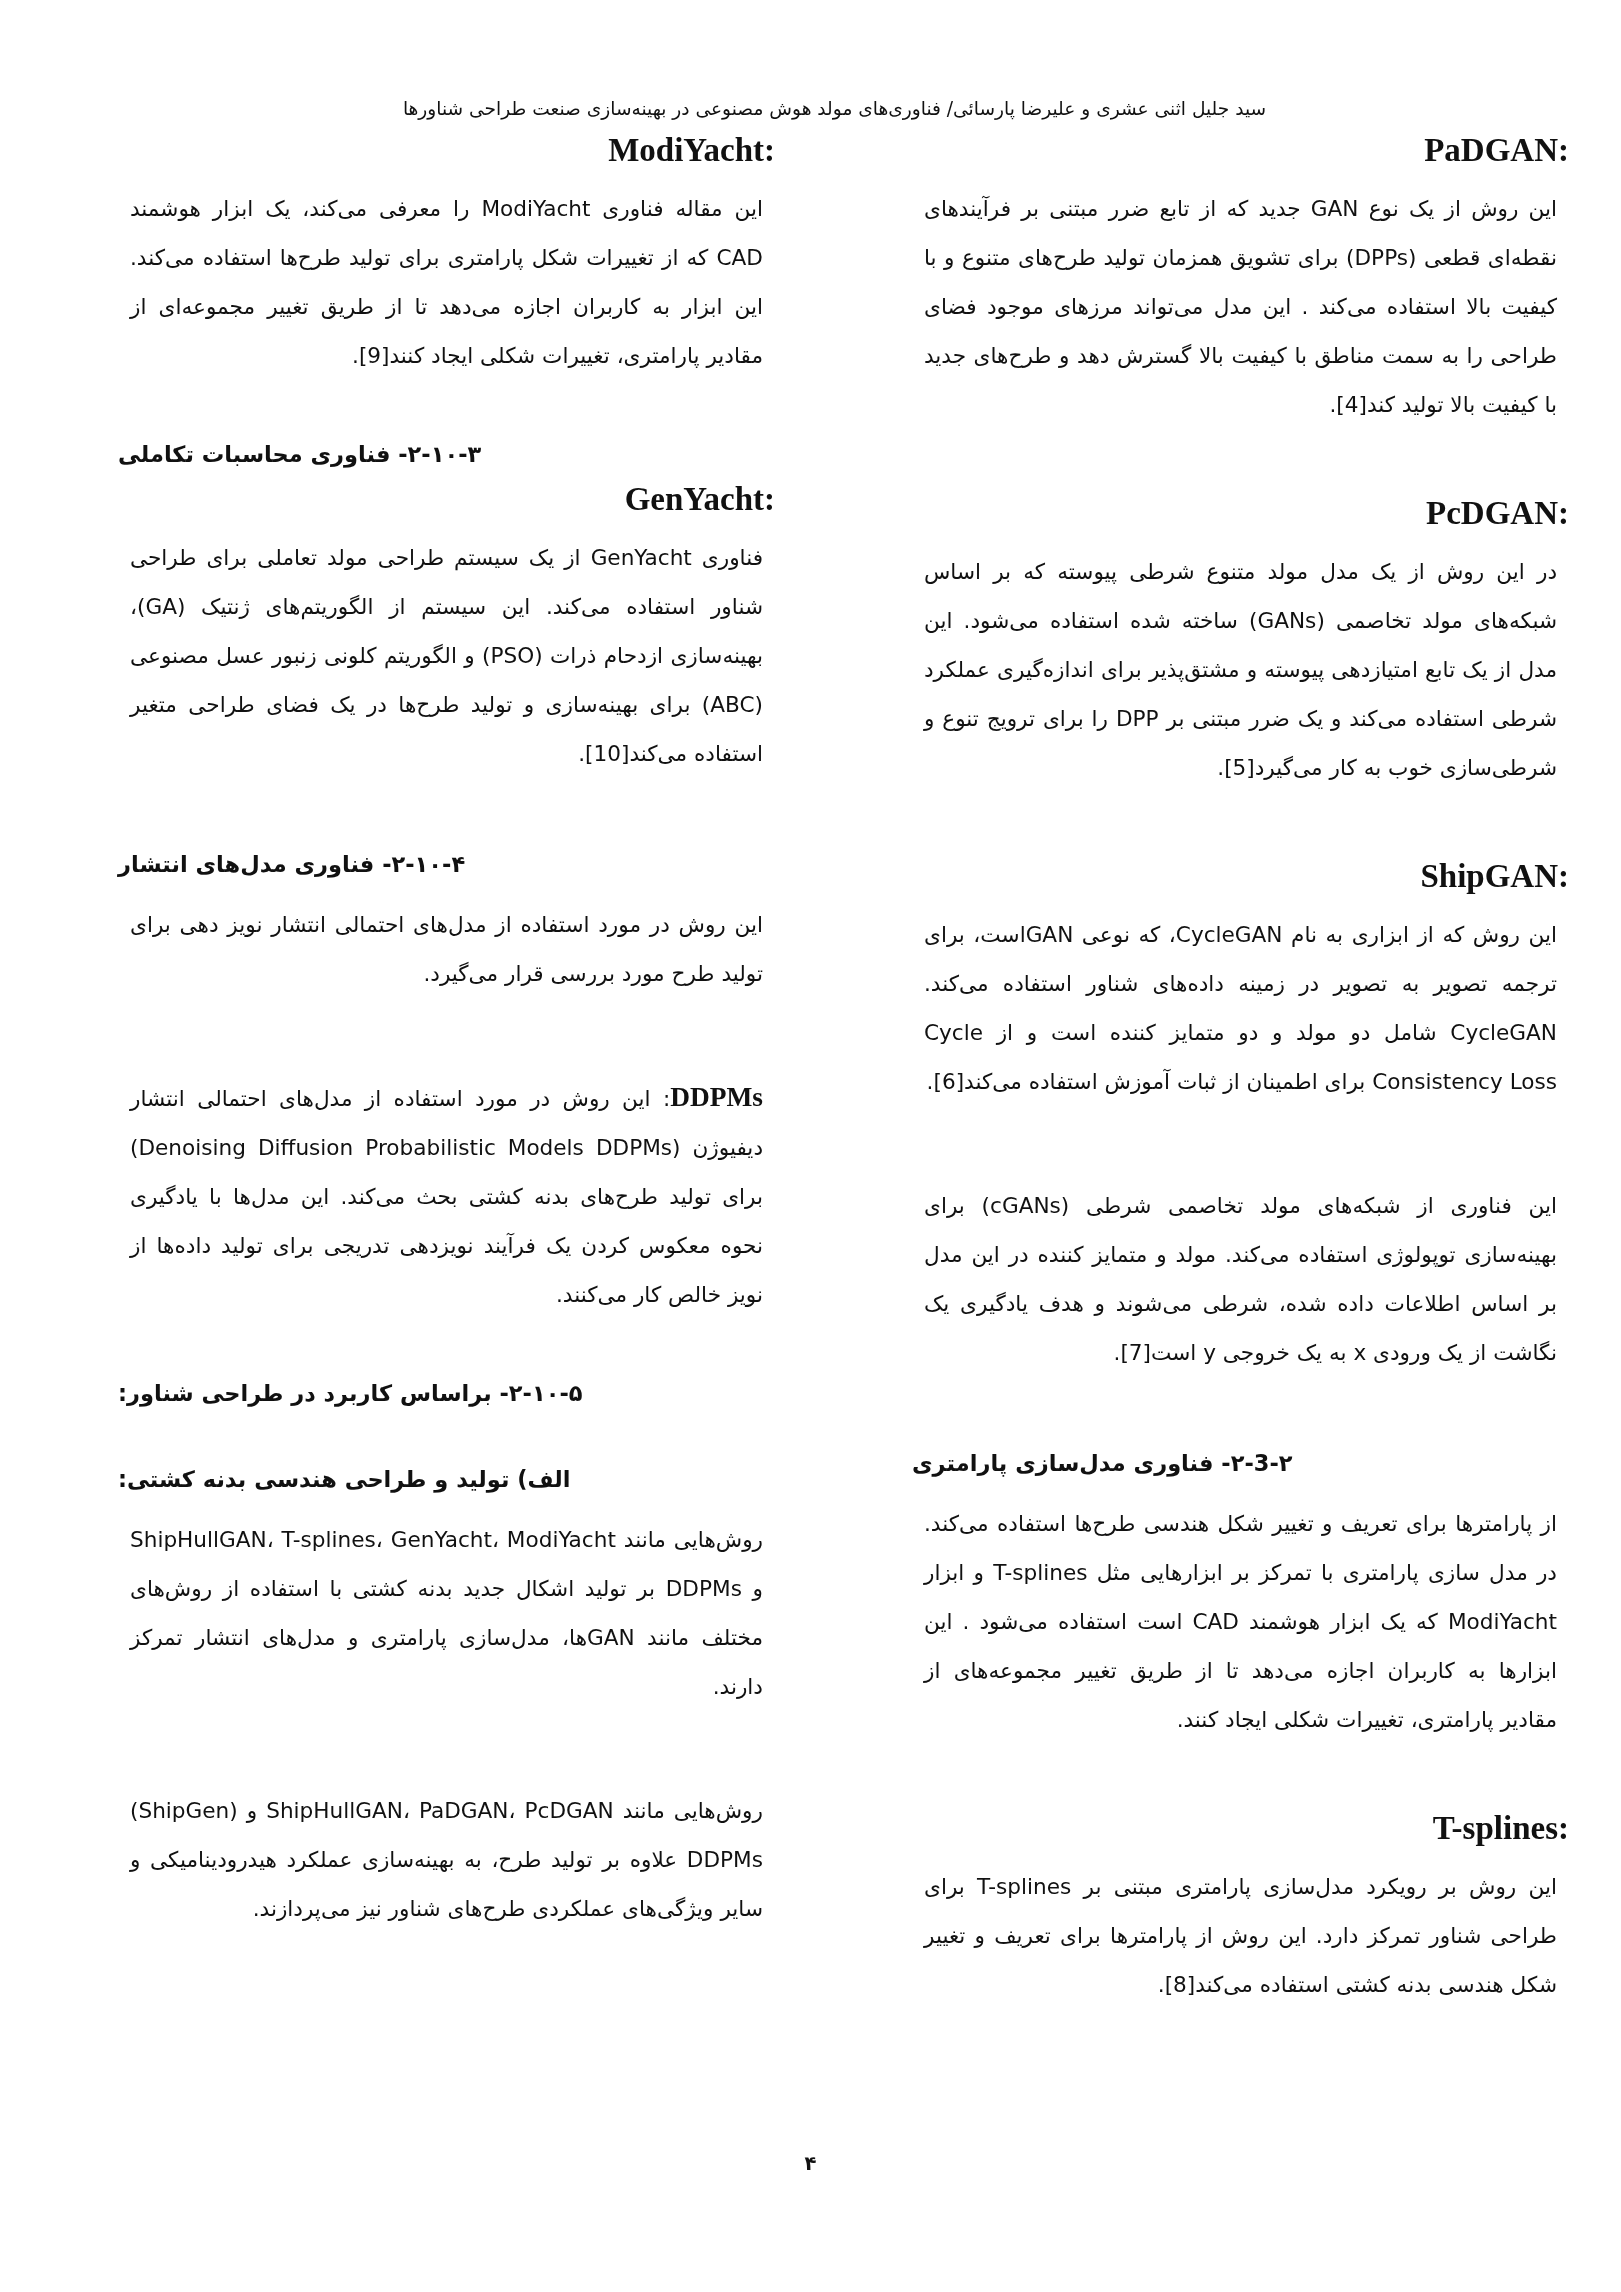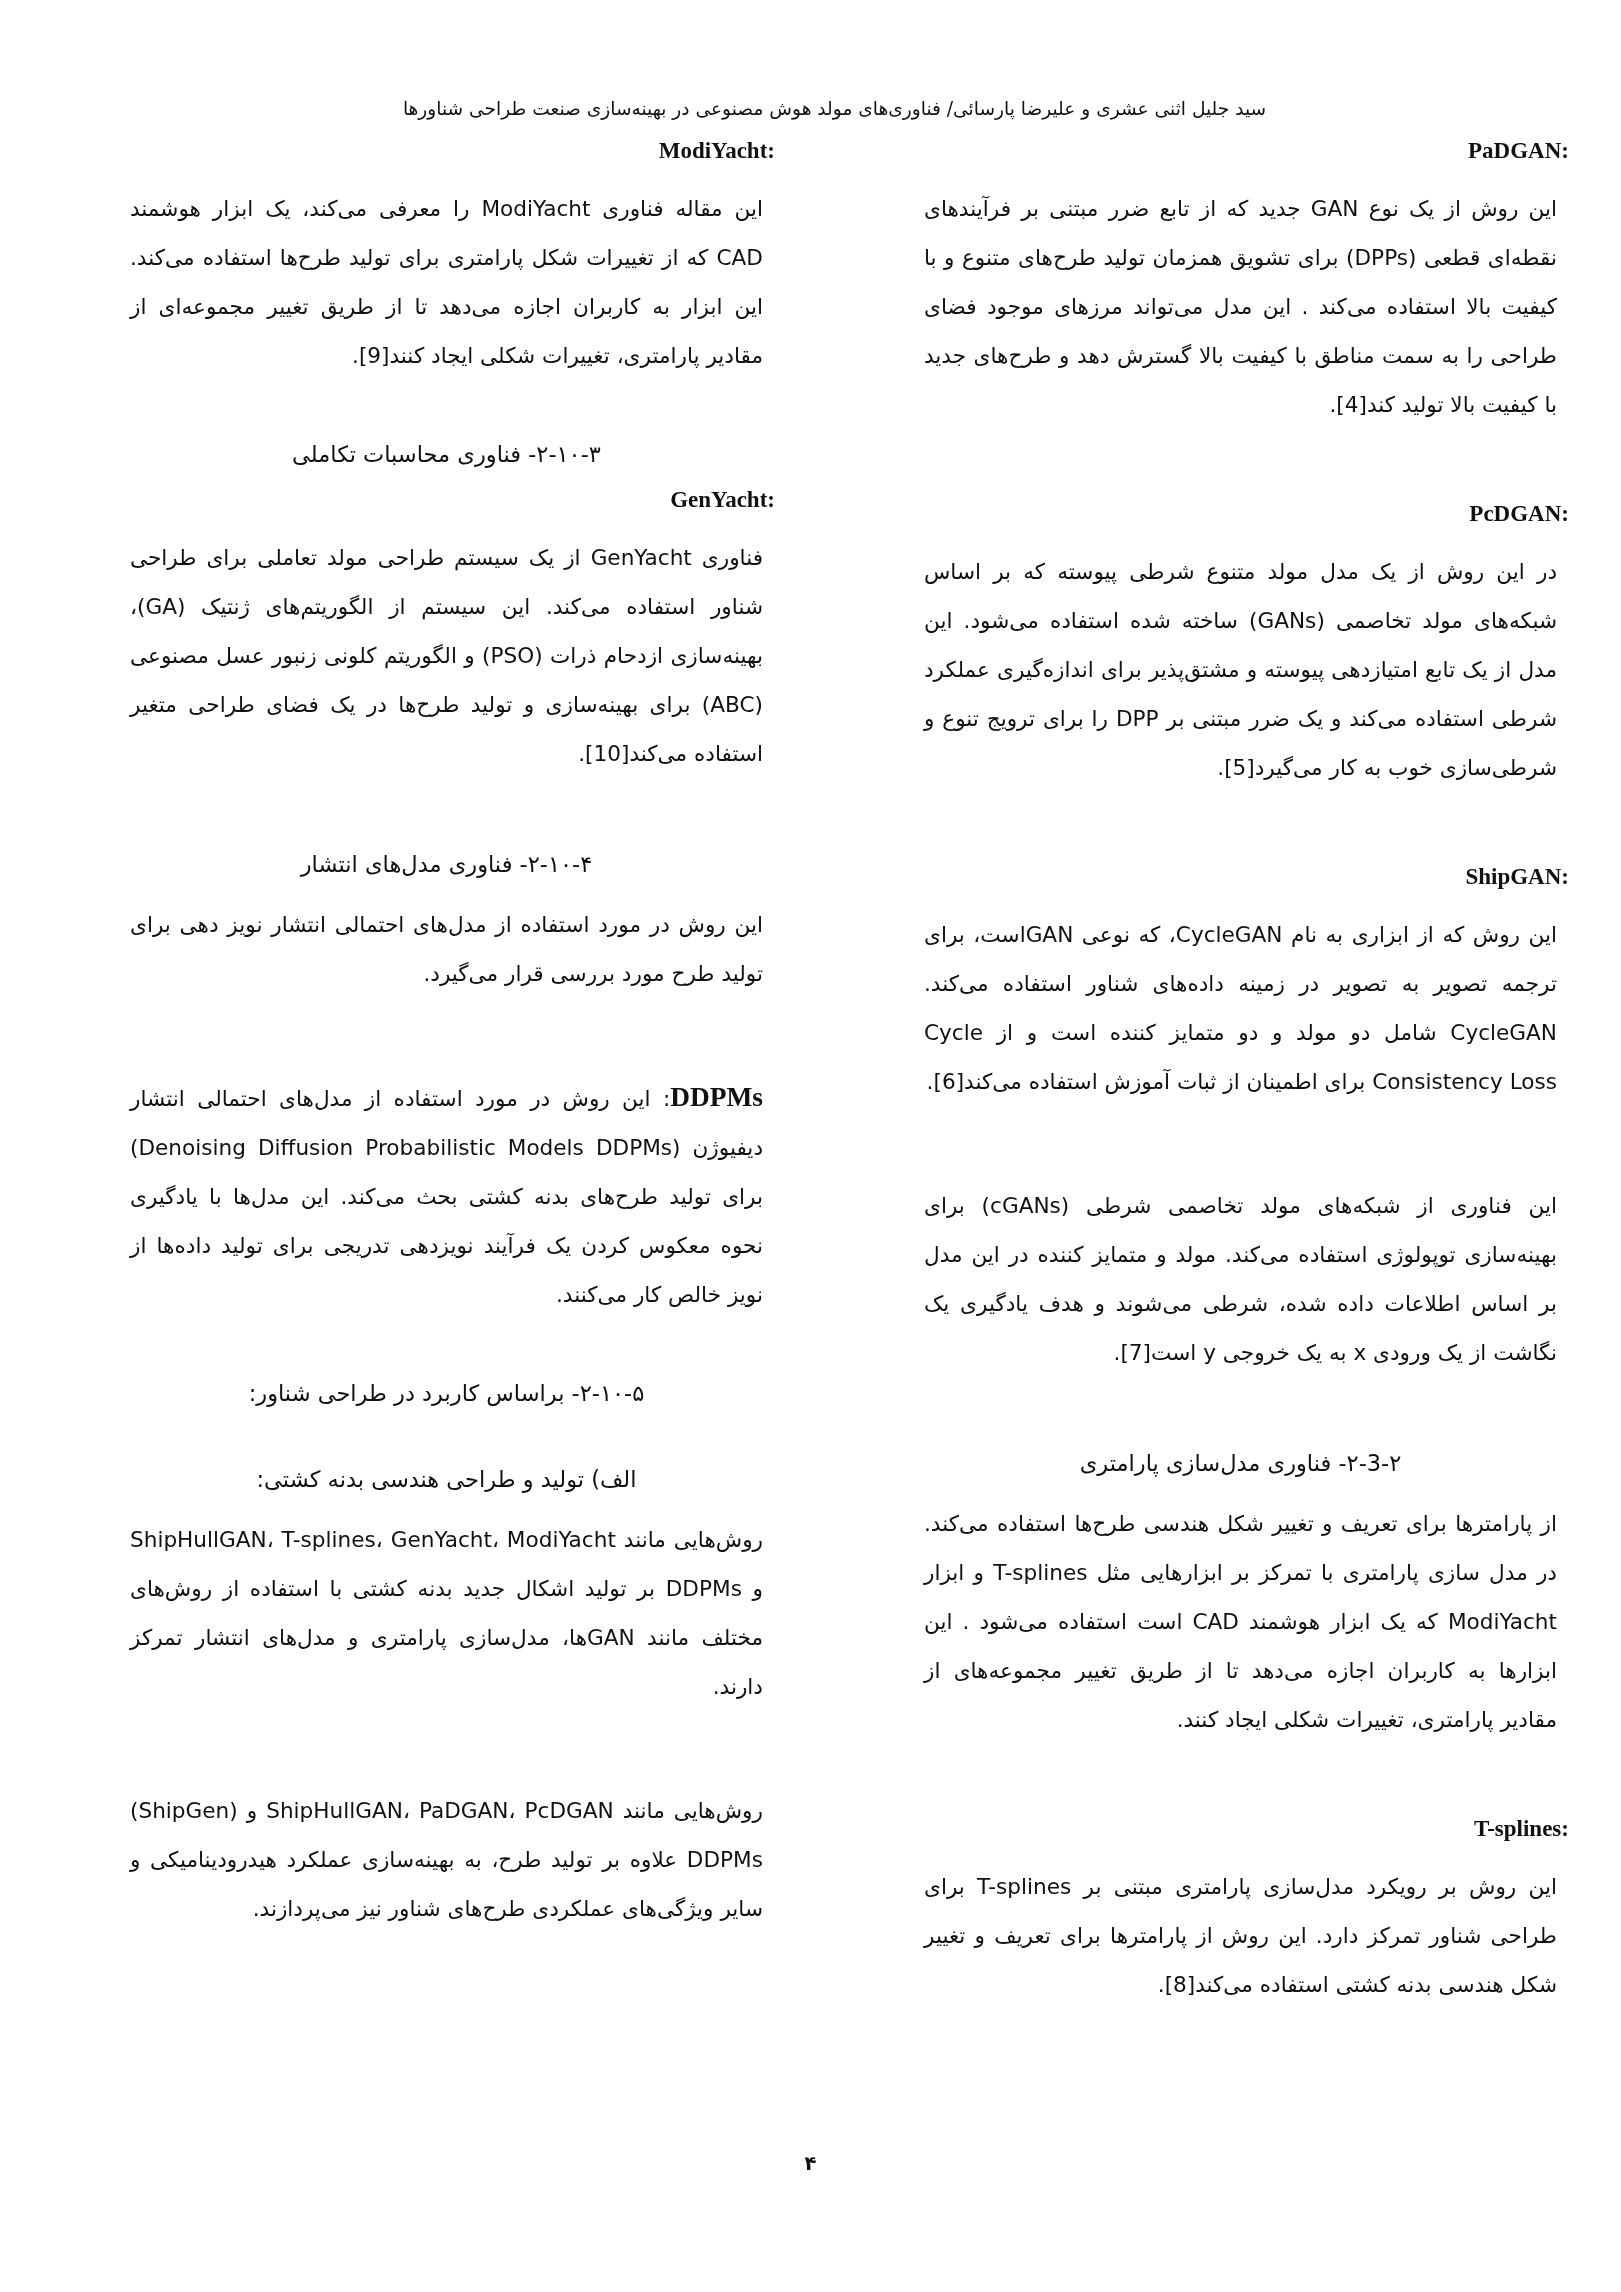--- a/index.html
+++ b/index.html
@@ -14,26 +14,26 @@
       font-size: 18.6px; color: #111; margin-left: 24px;
     }
     .col {
       position: absolute; top: 129px; width: 657px; direction: rtl;
       text-align: justify;
     }
     .col-right { left: 912px; }
     .col-left { left: 118px; }
     .sec-title {
       font-family: "Liberation Serif", serif; font-weight: bold;
-      font-size: 23px; line-height: 43px; margin: 0; direction: rtl;
+      font-size: 33px; line-height: 43px; margin: 0; direction: rtl;
       text-align: right;
     }
     .sub-title {
-      font-family: "DejaVu Sans", sans-serif; font-weight: normal;
-      font-size: 22.5px; line-height: 47px; margin: 0; text-align: center;
+      font-family: "DejaVu Sans", sans-serif; font-weight: bold;
+      font-size: 22.5px; line-height: 47px; margin: 0; text-align: left;
     }
     .para {
       font-size: 21.6px; line-height: 49px; margin: 12px;
       text-align: justify; text-align-last: right;
     }
     .gap-m { height: 39px; }
     .gap-l { height: 51px; }
     .inline-bold { font-family: "Liberation Serif", serif; font-weight: bold; font-size: 27.4px; }
     .page-number {
       position: absolute; top: 2152px; left: 0; width: 1621px;

